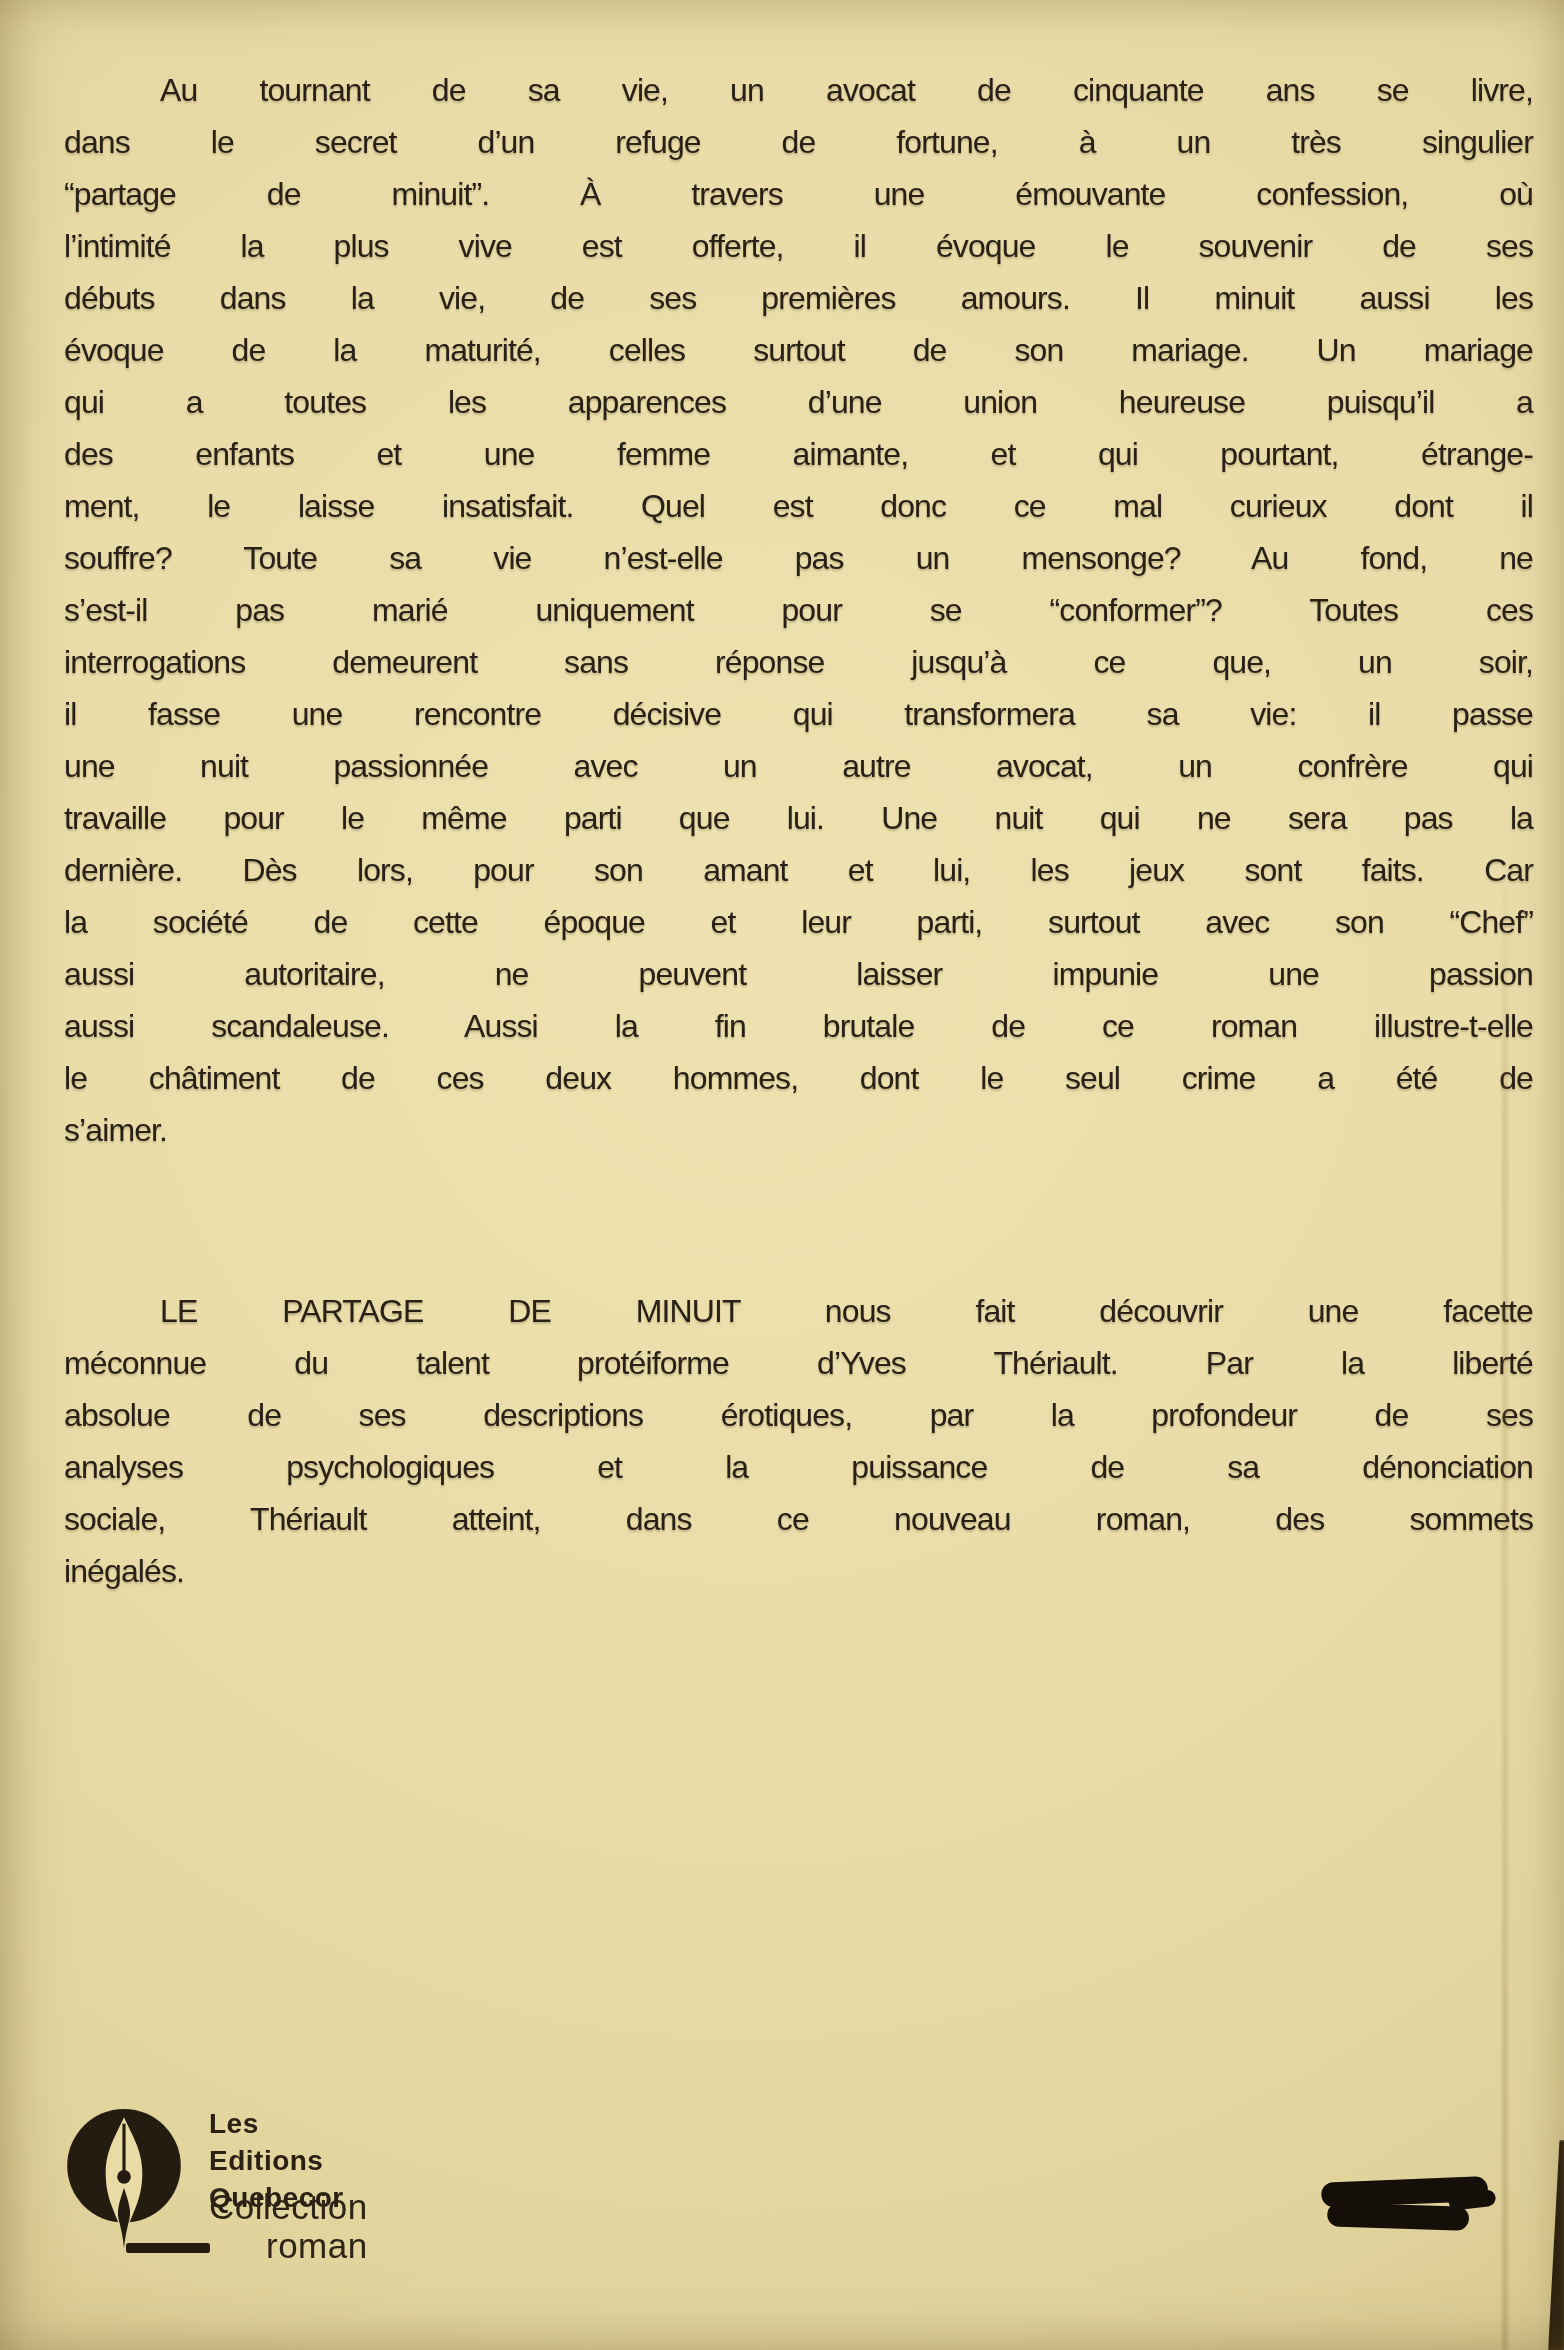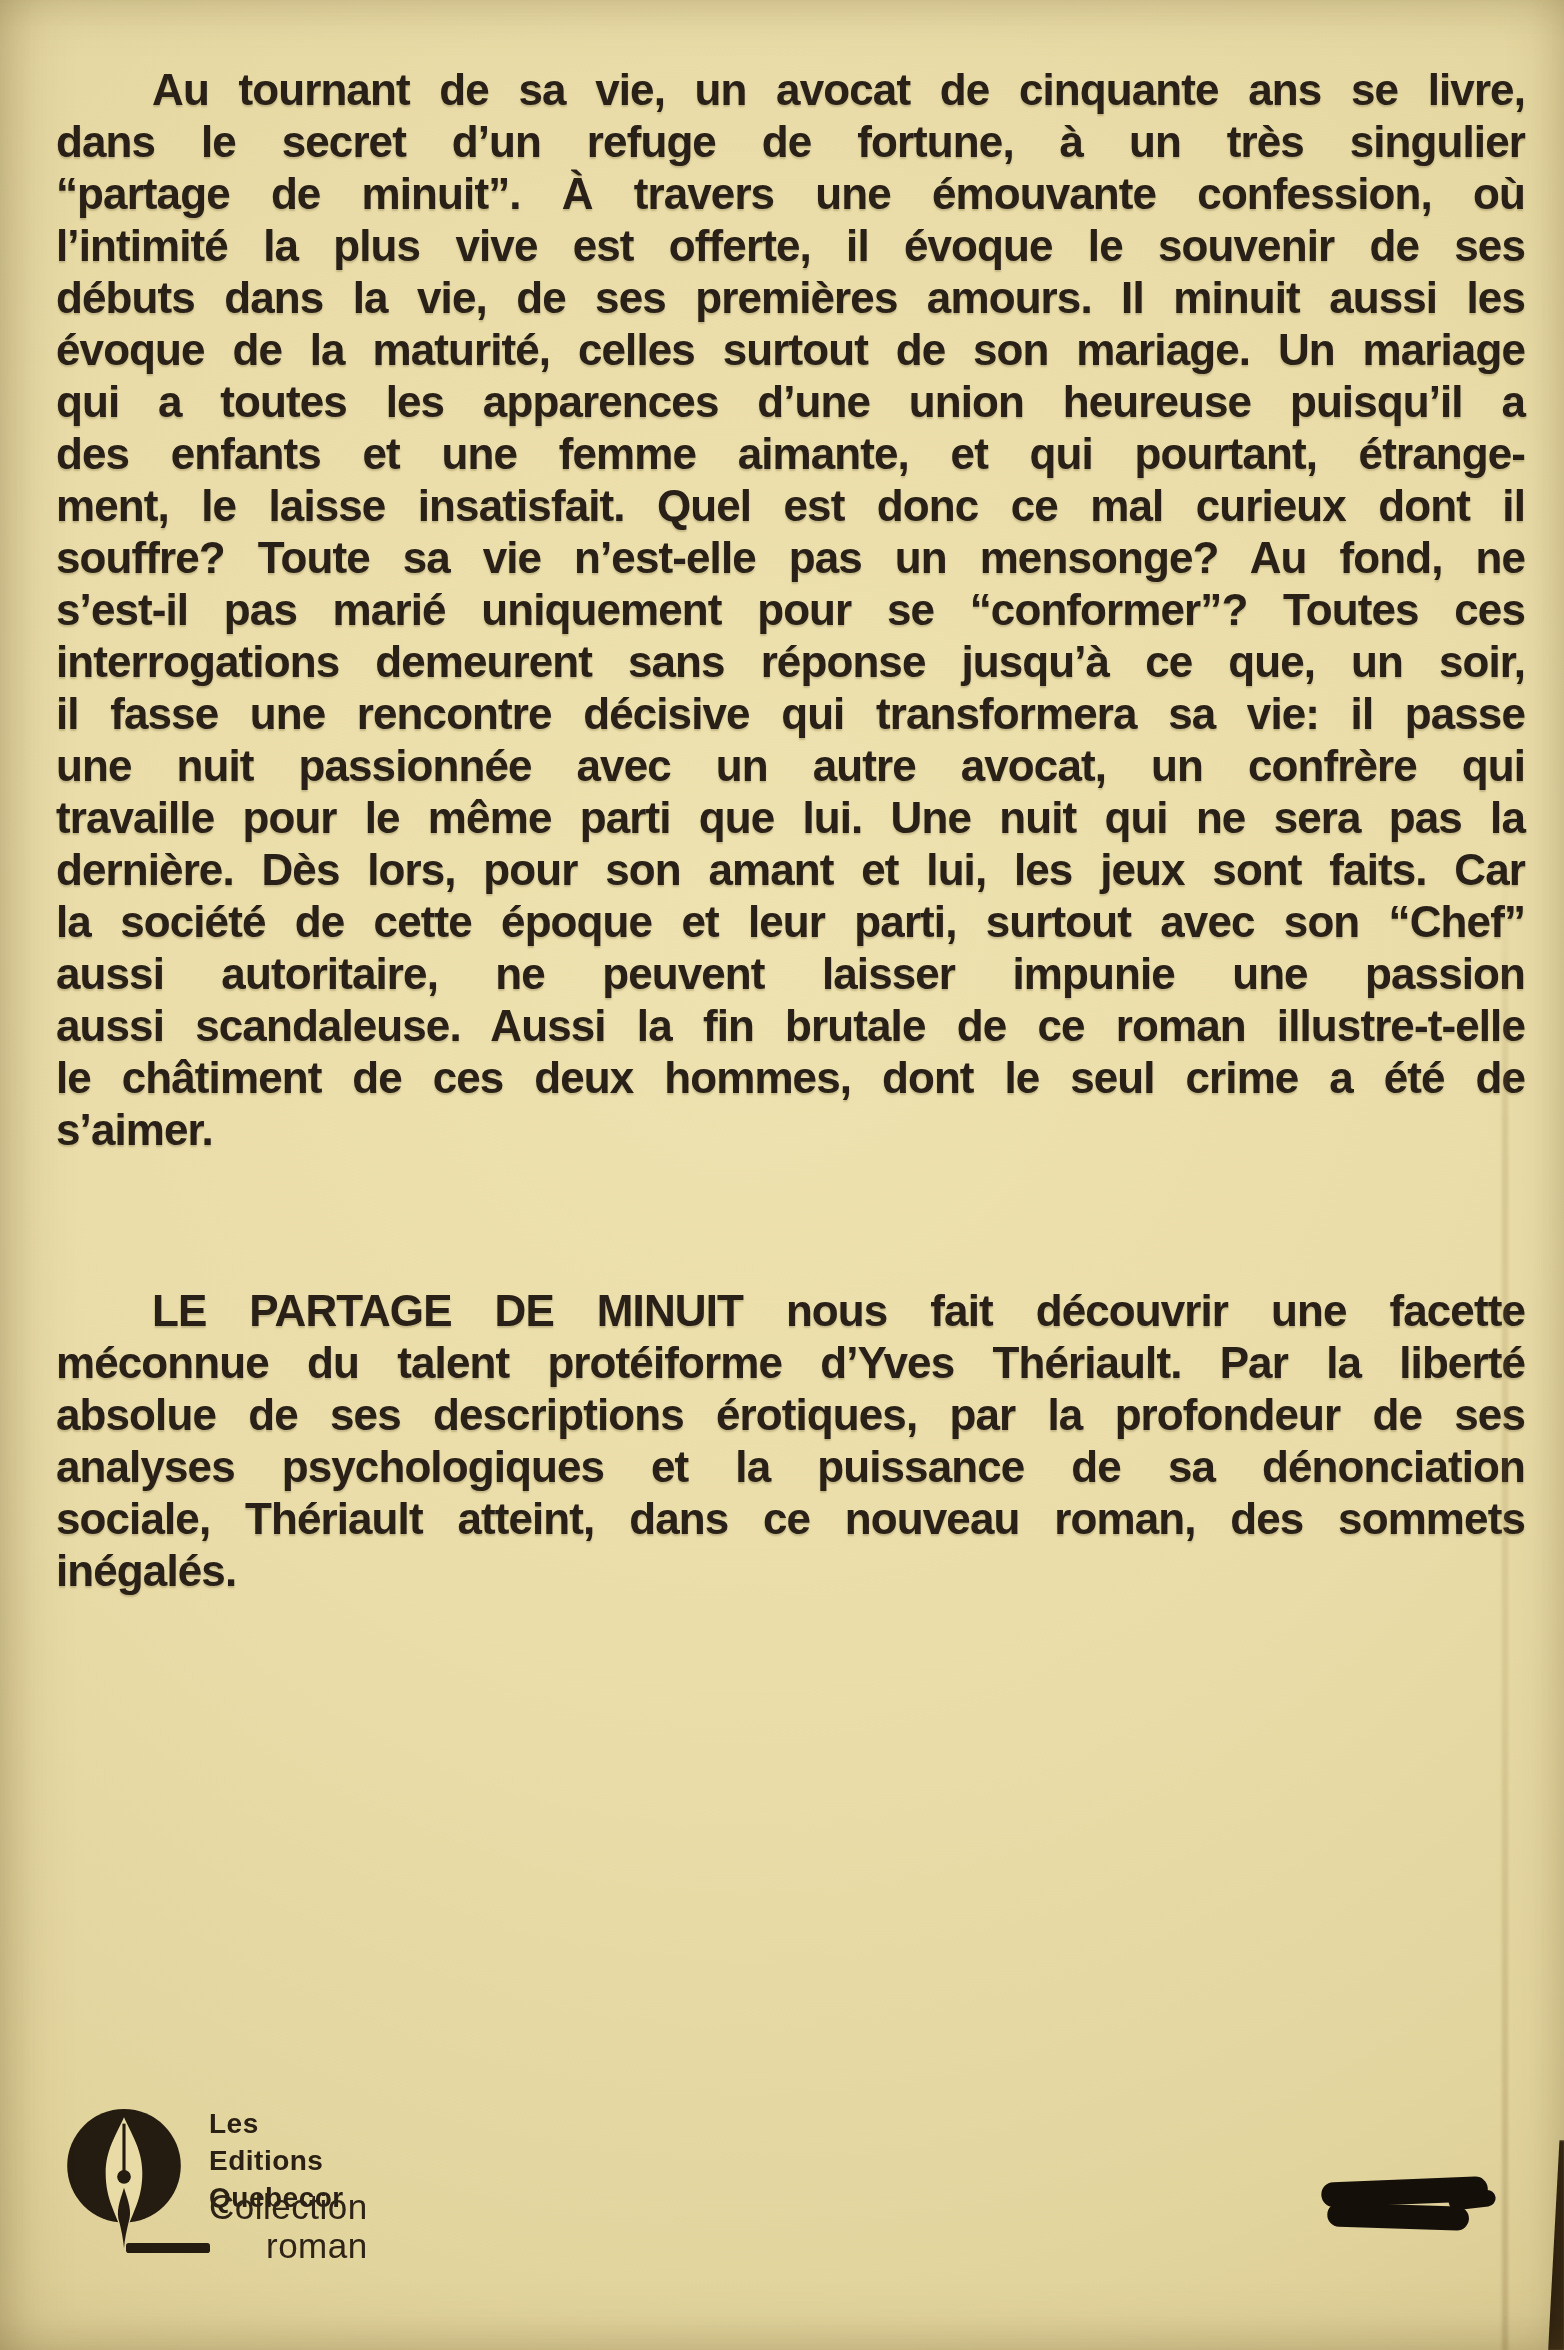--- a/index.html
+++ b/index.html
@@ -13,23 +13,23 @@
     font-family:"Liberation Sans", sans-serif;
   }
   .photo::after{ 
     content:"";position:absolute;inset:0;pointer-events:none;
     box-shadow:inset 41px 0 64px -37px rgba(110,90,45,.38),
                inset -32px 0 55px -32px rgba(110,90,45,.30),
                inset 0 32px 55px -32px rgba(110,90,45,.22),
                inset 0 -37px 64px -37px rgba(110,90,45,.30);
   }
   .text-block{
-    position:absolute;left:56px;top:64px;width:1469px;
+    position:absolute;left:64px;top:64px;width:1469px;
     color:#292018;
-    font-size:44px;font-weight:700;letter-spacing:-0.9px;
+    font-size:32px;font-weight:400;letter-spacing:-0.9px;
     line-height:52px;
     text-shadow:0 1.8px 1.8px rgba(95,78,40,.28);
   }
   .para .line{
     text-align:justify;
     text-align-last:justify;
     white-space:normal;
   }
   .para .line:first-child{text-indent:96px;}
   .para .line:last-child{text-align-last:left;}

